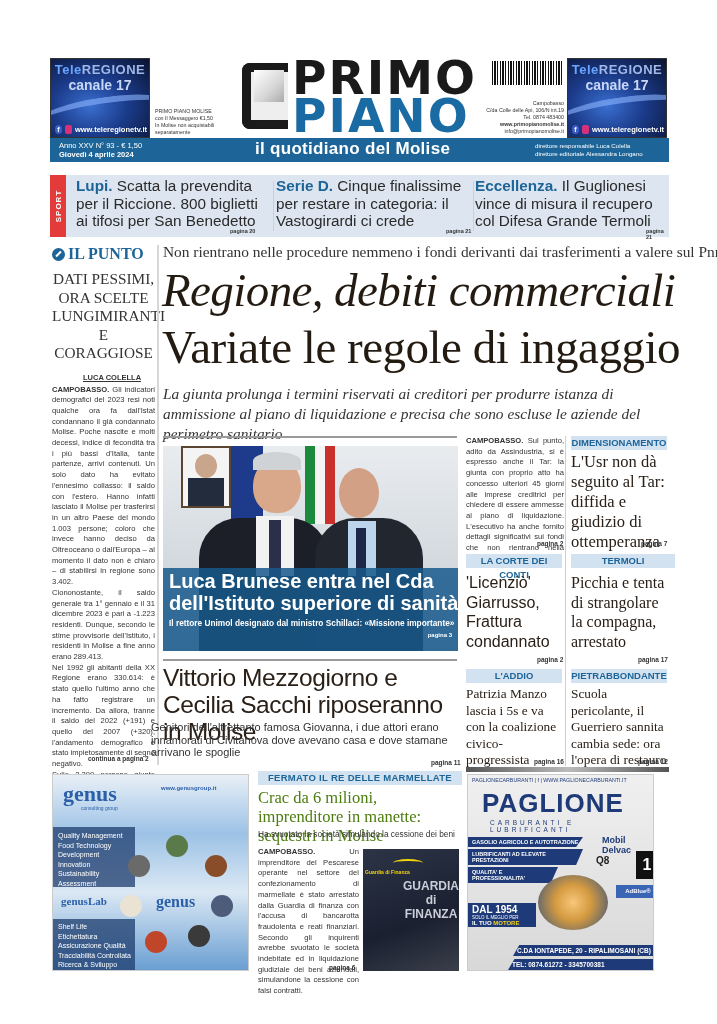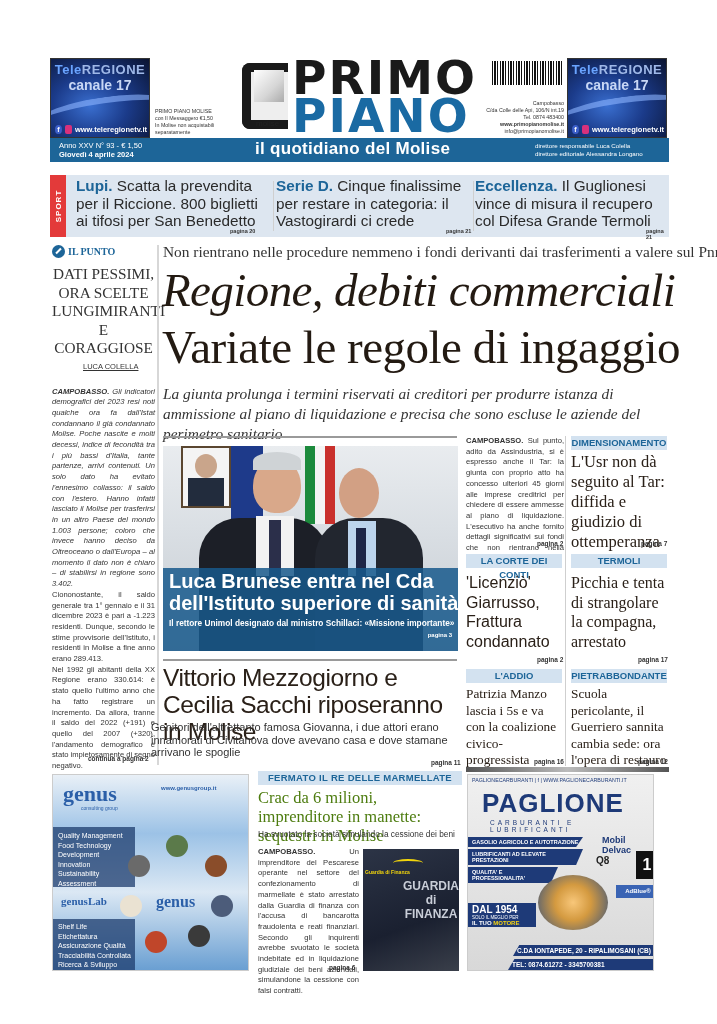--- a/index.html
+++ b/index.html
@@ -115,25 +115,25 @@
     <b>Eccellenza.</b><span> Il Guglionesi vince di misura il recupero col Difesa Grande Termoli</span>
   </div>
   <div class="abs pg" style="left:596px; top:53px;">pagina 21</div>
 </div>
 
 <div class="abs" style="left:52px; top:245px; width:103px;">
   <div style="display:flex; align-items:center; gap:3px;">
     <span style="display:inline-block; width:13px; height:13px; border-radius:50%; background:#1d6598; position:relative;">
         <span style="position:absolute; left:3px; top:5px; width:7px; height:2px; background:#fff; transform:rotate(-45deg);"></span>
       </span>
-    <span class="serif" style="font-weight:bold; color:#1d6598; font-size:10px;">IL PUNTO</span>
+    <span class="serif" style="font-weight:bold; color:#1d6598; font-size:16px;">IL PUNTO</span>
   </div>
   <div class="serif" style="margin-top:7px; font-size:15.3px; line-height:18.5px; text-align:center; color:#333;">DATI PESSIMI, ORA SCELTE LUNGIMIRANTI E CORAGGIOSE</div>
-  <div style="margin-top:4px; font-size:7.5px; font-weight:normal; text-decoration:underline; color:#333;padding-left:31px;">LUCA COLELLA</div>
-  <div class="body-txt" style="margin-top:16px;font-style:italic;">
+  <div style="margin-top:10px; font-size:7.5px; font-weight:bold; text-decoration:underline; color:#333;padding-left:31px;">LUCA COLELLA</div>
+  <div class="body-txt" style="margin-top:3px;">
     <b>CAMPOBASSO.</b><span> Gli indicatori demografici del 2023 resi noti qualche ora fa dall'Istat condannano il già condannato Molise. Poche nascite e molti decessi, indice di fecondità tra i più bassi d'Italia, tante partenze, arrivi contenuti. Un solo dato ha evitato l'ennesimo collasso: il saldo con l'estero. Hanno infatti lasciato il Molise per trasferirsi in un altro Paese del mondo 1.003 persone; coloro che invece hanno deciso da Oltreoceano o dall'Europa – al momento il dato non è chiaro – di stabilirsi in regione sono 3.402.</span>
   </div>
   <div class="body-txt">Ciononostante, il saldo generale tra 1° gennaio e il 31 dicembre 2023 è pari a -1.223 residenti. Dunque, secondo le stime provvisorie dell'Istituto, i residenti in Molise a fine anno erano 289.413.</div>
   <div class="body-txt">Nel 1992 gli abitanti della XX Regione erano 330.614: è stato quello l'ultimo anno che ha fatto registrare un incremento. Da allora, tranne il saldo del 2022 (+191) e quello del 2007 (+320), l'andamento demografico è stato impietosamente di segno negativo.</div>
   <div class="body-txt">Sulle 2.399 persone giunte dall'estero negli ultimi 12 mesi, prende sempre più consistenza l'ipotesi che – sottratto un modesto numero di molisani d'origine che hanno deciso di far rientro nella propria terra – si tratterebbe di giovani, per lo più sudamericani, la cui permanenza sarebbe vincolata all'ottenimento […]</div>
 </div>
 <div class="abs" style="left:88px; top:755px; font-size:6.5px; font-weight:bold; color:#333;">continua a pagina 2</div>
 <div class="vline" style="left:157px; top:245px; height:520px; background:#d7d7d7; width:2px;"></div>
 
 <div class="abs serif" style="left:163px; top:243px; width:506px; font-size:15.4px; white-space:nowrap; color:#333;">Non rientrano nelle procedure nemmeno i fondi derivanti dai trasferimenti a valere sul Pnrr</div>
@@ -181,21 +181,21 @@
 <div class="vline" style="left:565px; top:436px; height:330px;"></div>
 
 <div class="abs label-box" style="left:571px; top:436px; width:96px;">DIMENSIONAMENTO</div>
 <div class="abs serif" style="left:571px; top:452px; width:98px; font-size:16.5px; line-height:20px; color:#2a2018;">L'Usr non dà seguito al Tar: diffida e giudizio di ottemperanza</div>
 <div class="abs pg" style="left:641px; top:540px; font-size:6.5px;">pagina 7</div>
 
 <div class="abs label-box" style="left:466px; top:554px; width:96px;">LA CORTE DEI CONTI</div>
 <div class="abs" style="left:466px; top:573px; width:98px; font-size:16px; line-height:19.5px; color:#2a2018;">'Licenziò' Giarrusso, Frattura condannato</div>
 <div class="abs pg" style="left:537px; top:656px; font-size:6.5px;">pagina 2</div>
 
-<div class="abs label-box" style="left:571px; top:554px; width:96px;">TERMOLI</div>
+<div class="abs label-box" style="left:571px; top:554px; width:104px;">TERMOLI</div>
 <div class="abs serif" style="left:571px; top:573px; width:98px; font-size:16px; line-height:19.5px; color:#2a2018;">Picchia e tenta di strangolare la compagna, arrestato</div>
 <div class="abs pg" style="left:638px; top:656px; font-size:6.5px;">pagina 17</div>
 
 <div class="abs label-box" style="left:466px; top:669px; width:96px;">L'ADDIO</div>
 <div class="abs serif" style="left:466px; top:686px; width:100px; font-size:13.3px; line-height:16.5px; color:#2a2018;">Patrizia Manzo lascia i 5s e va con la coalizione civico-progressista</div>
 <div class="abs pg" style="left:534px; top:758px; font-size:6.5px;">pagina 16</div>
 
 <div class="abs label-box" style="left:571px; top:669px; width:96px;">PIETRABBONDANTE</div>
 <div class="abs serif" style="left:571px; top:686px; width:100px; font-size:13.3px; line-height:16.5px; color:#2a2018;">Scuola pericolante, il Guerriero sannita cambia sede: ora l'opera di restauro</div>
 <div class="abs pg" style="left:638px; top:758px; font-size:6.5px;">pagina 12</div>

